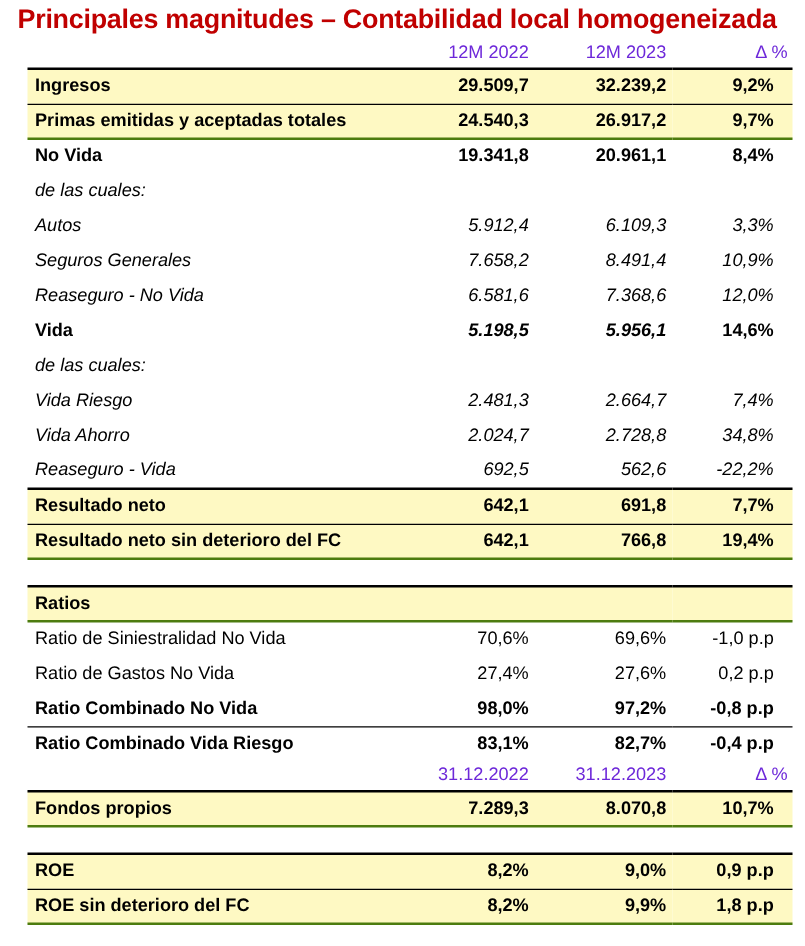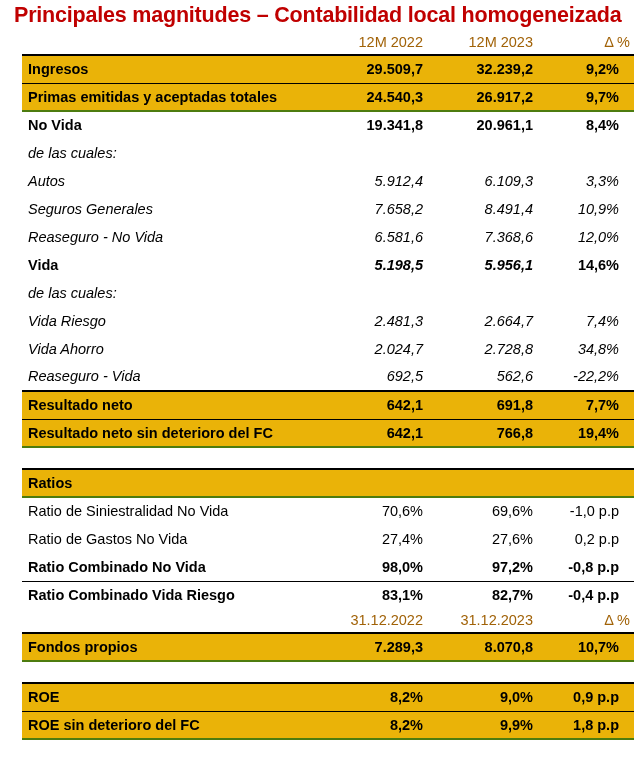--- a/index.html
+++ b/index.html
@@ -71,28 +71,28 @@
   }
   td.val.v3 { padding-right: 15px; }
 
   
   .b   { font-weight: bold; }
   .i   { font-style: italic; margin-left: 44px; }
   .bi  { font-weight: bold; font-style: italic; }
   .reg { font-weight: normal; }
 
   
-  tr.shade td { background: #eab308; }
+  tr.shade td { background: #fef9c3; }
   tr.line-top td { border-top: 2px solid #000000; }
   tr.line-bot td { border-bottom: 2px solid #4d7c0f; }
   tr.line-bot-thin td { border-bottom: 1px solid #000000; }
 
   
   td.colhead {
-    color: #a16207;
+    color: #6d28d9;
     text-align: right;
     padding-right: 5px;
     font-size: 14.5px;
     font-weight: normal;
   }
   td.colhead.v3 { padding-right: 4px; }
   .ind2 { padding-left: 42px; }
 
   
   .footnote {

